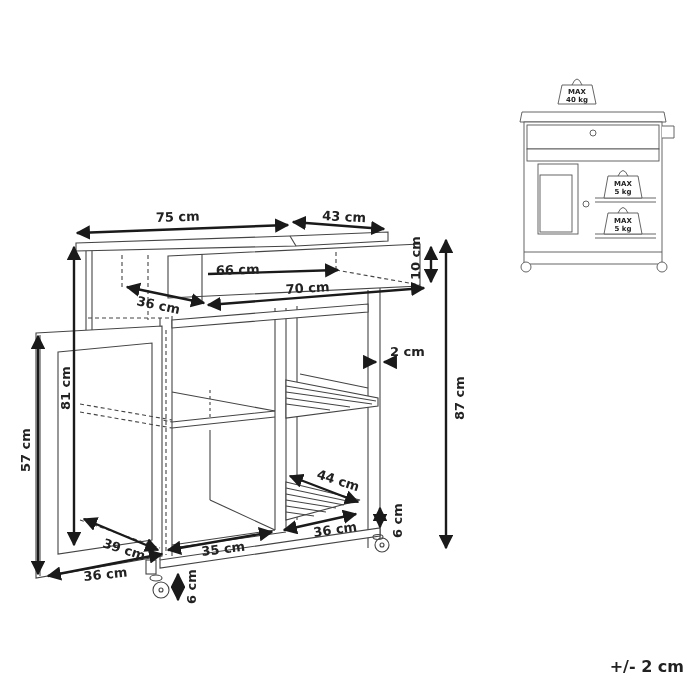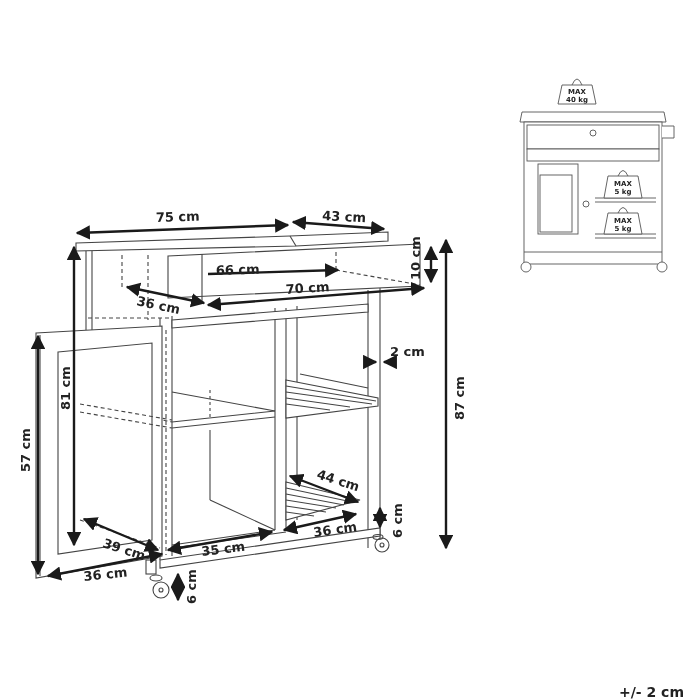--- a/index.html
+++ b/index.html
@@ -1,20 +1,20 @@
 <!DOCTYPE html>
 <html><head>
 <meta charset="utf-8">
 <style>
   html, body { margin: 0; padding: 0; background: #ffffff; }
   body { width: 700px; height: 700px; position: relative; overflow: hidden;
          font-family: "DejaVu Sans", "Liberation Sans", sans-serif; }
   svg { position: absolute; left: 0; top: 0; }
   .lbl { font-family: "DejaVu Sans", "Liberation Sans", sans-serif; font-weight: bold; fill: #222; }
-  .tol { position: absolute; right: 16px; bottom: 0; font-size: 14px; font-weight: bold; color: #222; margin-top: 16px; }
+  .tol { position: absolute; right: 16px; bottom: 24px; font-size: 16px; font-weight: bold; color: #222; margin-top: 16px; }
 </style>
 </head>
 <body>
 
 <svg width="700" height="700" viewBox="0 0 700 700">
   <defs>
     <marker id="ah" viewBox="0 0 10 10" refX="9" refY="5" markerWidth="6" markerHeight="6" orient="auto-start-reverse">
       <path d="M0,0 L10,5 L0,10 z" fill="#1a1a1a"></path>
     </marker>
   </defs>

